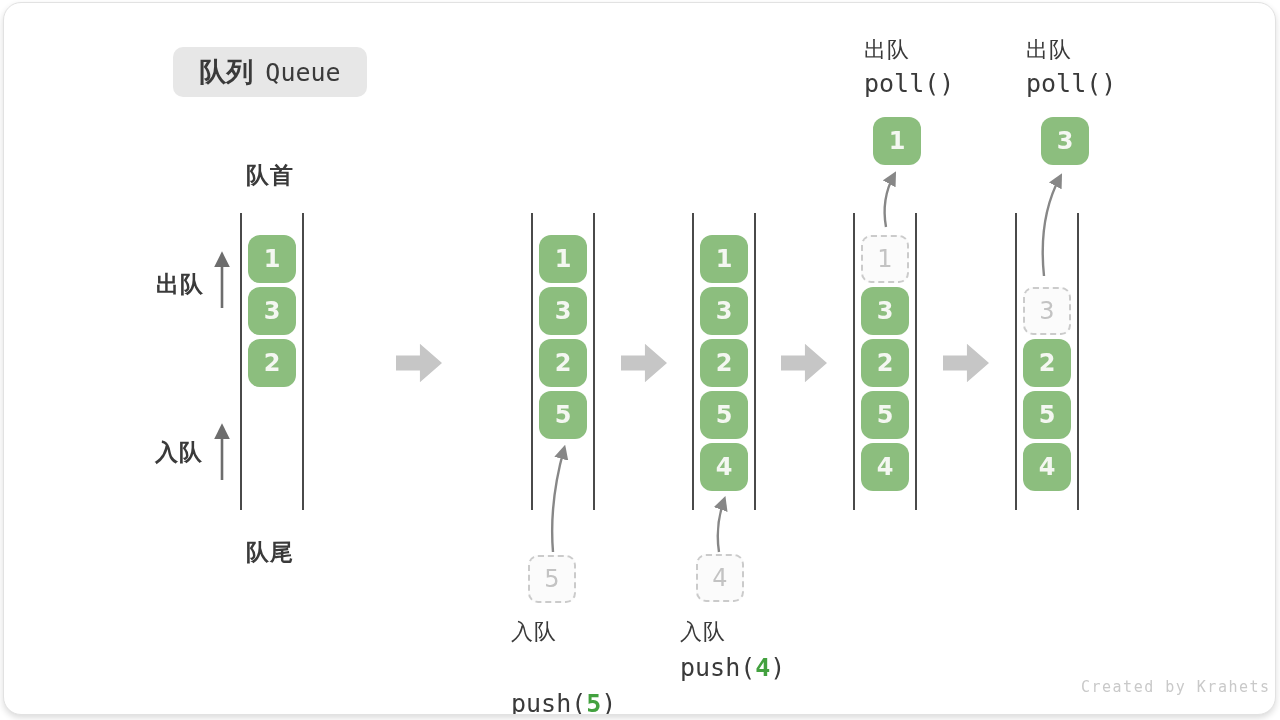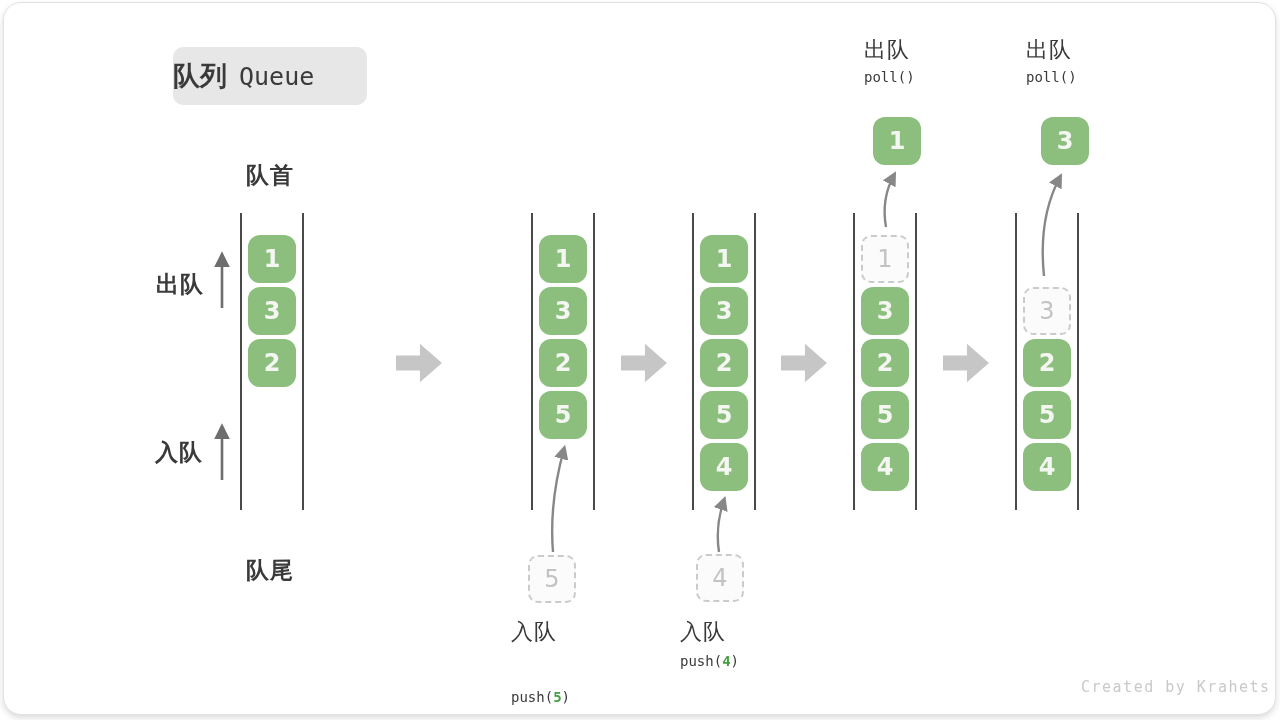--- a/index.html
+++ b/index.html
@@ -1,40 +1,40 @@
 <!DOCTYPE html>
 <html style="--box-green: #8CBE7E; --box-text: #F4F7F1; --code-green: #43A13F; --text-dark: #3A3A3A; --channel-line: #4A4A4A; --block-arrow: #C6C6C6; --curve-arrow: #878787; --side-arrow: #6D6D6D; --ghost-border: #CBCBCB; --ghost-fill: #FBFBFB; --ghost-text: #C3C3C3; --badge-bg: #E7E7E7; --watermark-color: #C9C9C9;"><head>
 <meta charset="utf-8">
 <style>
   html,body{margin:0;padding:0;width:1280px;height:720px;background:#ffffff;overflow:hidden;
     font-family:"Liberation Sans",sans-serif;}
   .canvas{position:absolute;left:3px;top:2px;width:1271px;height:711px;background:#ffffff;
     border:1px solid #e2e2e2;border-radius:18px;box-shadow:0 3px 6px rgba(0,0,0,.14);overflow:hidden;}
 
-  .badge{position:absolute;left:169px;top:44px;width:194px;height:58px;background:var(--badge-bg);
-    border-radius:10px;display:flex;align-items:center;gap:12px;}
+  .badge{position:absolute;left:169px;top:44px;width:194px;height:50px;background:var(--badge-bg);
+    border-radius:10px;display:flex;align-items:center;justify-content:center;gap:12px;}
   .badge .zh{font-weight:700;font-size:27px;color:var(--text-dark);}
   .badge .en{font-size:25px;color:var(--text-dark);font-family:"DejaVu Sans Mono",monospace;}
 
   .cn-label{position:absolute;font-weight:700;font-size:23px;color:var(--text-dark);letter-spacing:1px;white-space:nowrap;}
 
   .vline{position:absolute;top:210px;width:2px;height:297px;background:var(--channel-line);}
 
   .qbox{position:absolute;width:48px;height:48px;border-radius:12px;background:var(--box-green);
     color:var(--box-text);display:flex;align-items:center;justify-content:center;
     font-size:24px;font-weight:700;font-family:"DejaVu Sans",sans-serif;z-index:2;}
   .ghost{position:absolute;width:44px;height:44px;border-radius:10px;border:2px dashed var(--ghost-border);
     background:var(--ghost-fill);color:var(--ghost-text);display:flex;align-items:center;justify-content:center;
     font-size:24px;font-family:"DejaVu Sans",sans-serif;z-index:2;}
 
   .block-arrow{position:absolute;width:46px;height:40px;background:var(--block-arrow);
     clip-path:polygon(0% 31%,52% 31%,52% 2%,100% 50%,52% 98%,52% 69%,0% 69%);}
 
   .op-label{position:absolute;font-size:22px;color:var(--text-dark);letter-spacing:1px;white-space:nowrap;}
-  .op-code{position:absolute;font-size:14px;color:var(--text-dark);
+  .op-code{position:absolute;font-size:25px;color:var(--text-dark);
     font-family:"DejaVu Sans Mono",monospace;white-space:nowrap;}
   .op-code .arg{color:var(--code-green);font-weight:700;}
 
   .watermark{position:absolute;left:1077px;top:675px;font-size:15px;color:var(--watermark-color);
     font-family:"DejaVu Sans Mono",monospace;letter-spacing:1.5px;}
 
   #overlay{position:absolute;left:0;top:0;width:1280px;height:720px;z-index:3;pointer-events:none;}
   .curve-arrow{stroke:var(--curve-arrow);stroke-width:2.4;fill:none;}
   .side-arrow{stroke:var(--side-arrow);stroke-width:2.6;fill:none;}
   #ah-curve path{fill:var(--curve-arrow);}
@@ -44,21 +44,21 @@
 <body>
 
 <div class="canvas">
 
   <div class="badge">
     <span class="zh">队列</span>
     <span class="en">Queue</span>
   </div>
 
   <div class="cn-label" style="left:242px;top:157px">队首</div>
-  <div class="cn-label" style="left:242px;top:552px">队尾</div>
+  <div class="cn-label" style="left:242px;top:534px">队尾</div>
   <div class="cn-label" style="left:152px;top:266px">出队</div>
   <div class="cn-label" style="left:151px;top:434px">入队</div>
 
   <svg id="overlay">
     <defs>
       <marker id="ah-curve" viewBox="0 0 10 10" refX="7" refY="5" markerWidth="6" markerHeight="6" orient="auto">
         <path d="M0,0 L10,5 L0,10 Z"></path>
       </marker>
       <marker id="ah-side" viewBox="0 0 10 10" refX="7" refY="5" markerWidth="6" markerHeight="6" orient="auto">
         <path d="M0,0 L10,5 L0,10 Z"></path>

